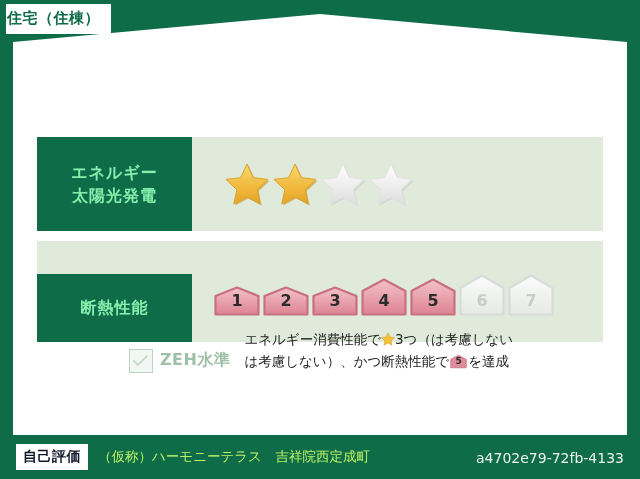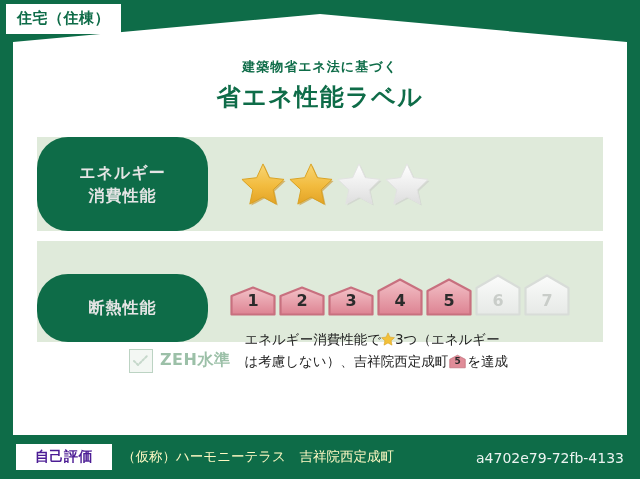--- a/index.html
+++ b/index.html
@@ -28,21 +28,21 @@
 
   
   .tab{
     position:absolute;
     top:4px;
     background:#ffffff;
     color:#0e6c48;
     font-weight:bold;
     font-size:15px;
     line-height:1;
-    padding:7px 11px 8px 11px;
+    padding:7px 11px 8px 1px;
     letter-spacing:.5px;
     white-space:nowrap;
   }
   .tab-left{left:6px;}
   .tab-right{right:6px;}
 
   
   .title-block{
     position:absolute;
     left:0;right:0;top:58px;
@@ -69,32 +69,31 @@
   }
   .perf-row{
     display:flex;
     align-items:stretch;
     background:#dfeada;
     margin-bottom:10px;
   }
   .perf-label{
     flex:0 0 155px;
     background:#0e6c48;
-    color:#e5e5e5;
+    color:#86efac;
     font-size:16px;
     font-weight:bold;
     letter-spacing:1px;
     display:flex;
     flex-direction:column;
     align-items:center;
     justify-content:center;
     text-align:center;
     line-height:1.45;
-    padding:4px 8px;
-    border-radius:31px;
+    padding:4px 0;
   }
   .perf-value{
     flex:1 1 auto;
     display:flex;
     align-items:center;
     padding-left:32px;
   }
 
   
   .row-energy .perf-label{min-height:86px;}
@@ -190,30 +189,30 @@
     left:0;right:0;bottom:0;
     height:44px;
     background:#0e6c48;
     display:flex;
     align-items:center;
     padding:0 16px;
     box-sizing:border-box;
   }
   .self-eval{
     background:#ffffff;
-    color:#4c1d95;
+    color:#0f172a;
     font-size:14px;
     font-weight:bold;
     letter-spacing:.5px;
-    padding:4px 19px;
+    padding:4px 7px;
     white-space:nowrap;
     font-family:Liberation Serif, serif;
   }
   .building-name{
-    color:#fef9c3;
+    color:#bef264;
     font-size:13.5px;
     margin-left:10px;
     white-space:nowrap;
   }
   .bottom-right{
     margin-left:auto;
     text-align:right;
     color:#ffffff;
   }
   .eval-date{font-size:13px;white-space:nowrap;}
@@ -221,31 +220,27 @@
 </style>
 </head>
 <body>
 
 <div id="label-root">
 
   <div class="inner-white"></div>
 
   <div class="tab tab-left">住宅（住棟）</div>
 
-  <div class="title-block">
-    <div class="title-sub">建築物省エネ法に基づく</div>
-    <div class="title-main">省エネ性能ラベル</div>
-  </div>
 
   <div class="rows">
 
     <div class="perf-row row-energy">
       <div class="perf-label">
         <span>エネルギー</span>
-        <span>消費性能</span>
+        <span>太陽光発電</span>
       </div>
       <div class="perf-value">
         <div class="stars" id="stars-container">
             <svg class="star" viewBox="0 0 48 46">
               <defs>
                 <linearGradient id="g0" x1="0" y1="0" x2="0" y2="1">
                   <stop offset="0%" stop-color="#f8d675"></stop>
                   <stop offset="55%" stop-color="#f2bb3e"></stop>
                   <stop offset="100%" stop-color="#e3a326"></stop>
                 </linearGradient>
@@ -389,22 +384,22 @@
       <span class="zeh-box">
         <svg width="16" height="14" viewBox="0 0 16 14">
           <path d="M1 7 L5 11 L15 1" fill="none" stroke="#c6d8cb" stroke-width="2" stroke-linecap="round" stroke-linejoin="round" stroke-dasharray="2 2"></path>
         </svg>
       </span>
       <span class="zeh-text">ZEH水準</span>
     </div>
     <div class="zeh-desc">
       <span>エネルギー消費性能で</span><svg class="inline-star" viewBox="0 0 24 23">
           <polygon points="12,1 15.3,8.3 23,9.2 17.3,14.5 18.9,22 12,18.3 5.1,22 6.7,14.5 1,9.2 8.7,8.3" fill="#f3c13a" stroke="#d9a11f" stroke-width="1"></polygon>
-        </svg><span>3つ（エネルギー</span><br>
-      <span>は考慮しない）、吉祥院西定成町</span><span class="inline-house"><svg width="17" height="15" viewBox="0 0 46 38">
+        </svg><span>3つ（は考慮しない</span><br>
+      <span>は考慮しない）、かつ断熱性能で</span><span class="inline-house"><svg width="17" height="15" viewBox="0 0 46 38">
             <polygon points="23,2 44,13 44,36 2,36 2,13" fill="#e08c98" stroke="#c2707c" stroke-width="2"></polygon>
           </svg><span class="inline-house-num">5</span></span><span>を達成</span>
     </div>
   </div>
 
   <div class="bottom-bar">
     <span class="self-eval">自己評価</span>
     <span class="building-name">（仮称）ハーモニーテラス　吉祥院西定成町</span>
     <span class="bottom-right">
       <span class="eval-id" style="display:block;">a4702e79-72fb-4133</span>

